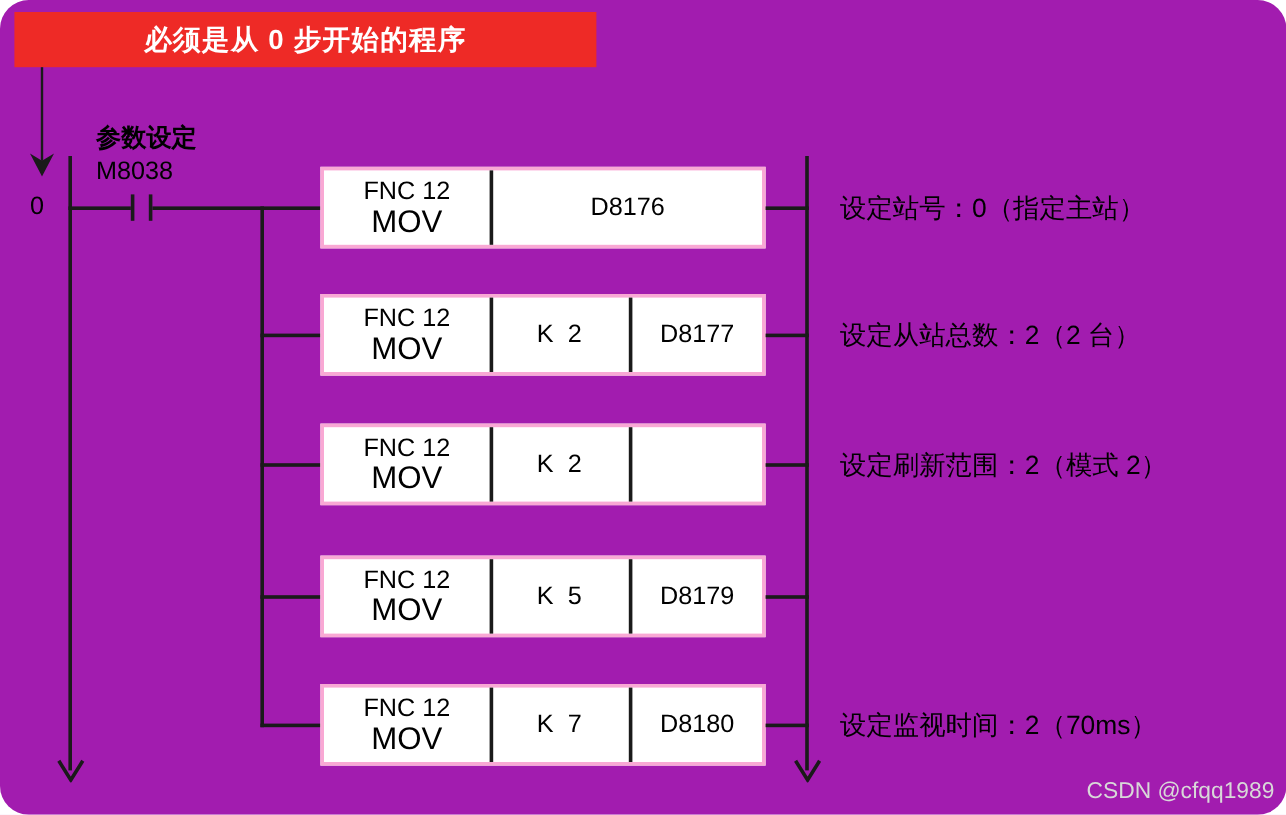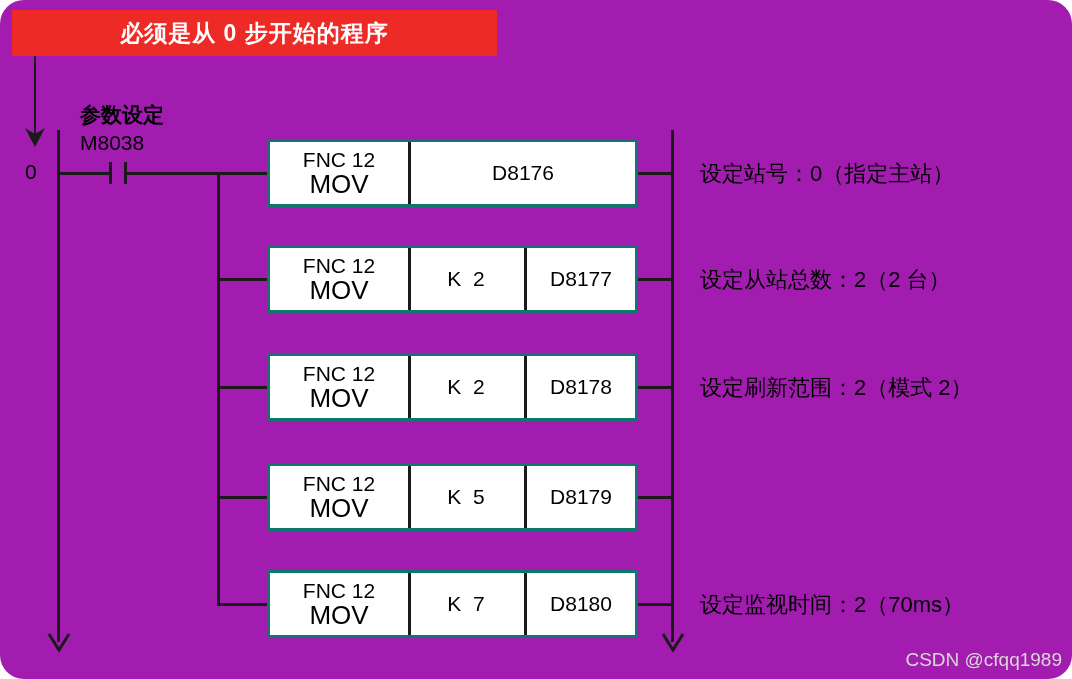--- a/index.html
+++ b/index.html
@@ -92,21 +92,21 @@
   .contact-bar {
     position: absolute;
     width: 3px;
     height: 22px;
     background: #1a1a1a;
   }
 
   
   .instr-box {
     position: absolute;
-    border: 3px solid #0f766e;
+    border: 3px solid #f9a8d4;
     box-sizing: border-box;
     background: #ffffff;
     display: flex;
   }
   .cell-fnc {
     width: 141px;
     box-sizing: border-box;
     border-right: 3px solid #1a1a1a;
     position: relative;
   }
@@ -235,23 +235,20 @@
 
   <div class="hline" style="left:217px; top:386px; width:52px;"></div>
   <div class="instr-box" style="left:267px; top:353px; width:371px; height:68px;">
     <div class="cell-fnc">
       <div class="fnc-top">FNC 12</div>
       <div class="fnc-bot">MOV</div>
     </div>
     <div class="cell-k">
       <span class="k-text">K  2</span>
     </div>
-    <div class="cell-d">
-      <span class="d-text">D8178</span>
-    </div>
   </div>
   <div class="hline" style="left:638px; top:386px; width:36px;"></div>
   <div class="lbl annot" style="left:700px; top:373px;">设定刷新范围：2（模式 2）</div>
 
   <div class="hline" style="left:217px; top:496px; width:52px;"></div>
   <div class="instr-box" style="left:267px; top:463px; width:371px; height:68px;">
     <div class="cell-fnc">
       <div class="fnc-top">FNC 12</div>
       <div class="fnc-bot">MOV</div>
     </div>

